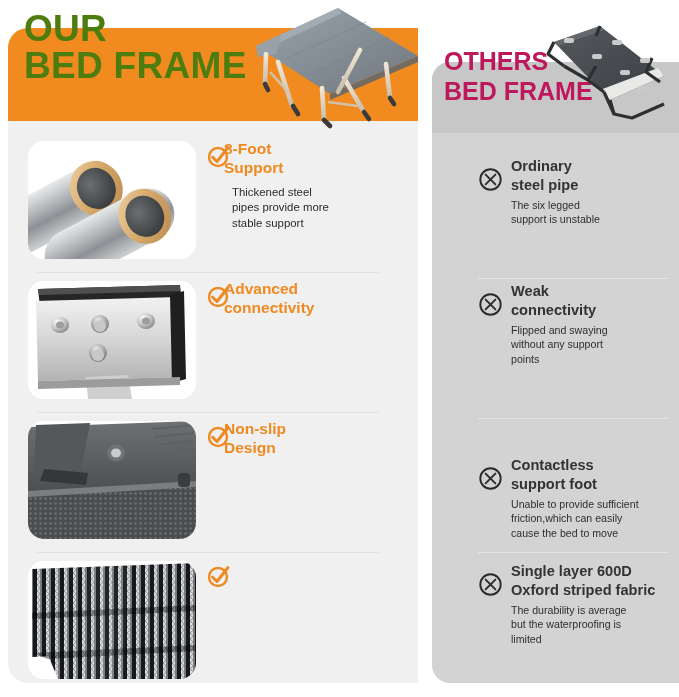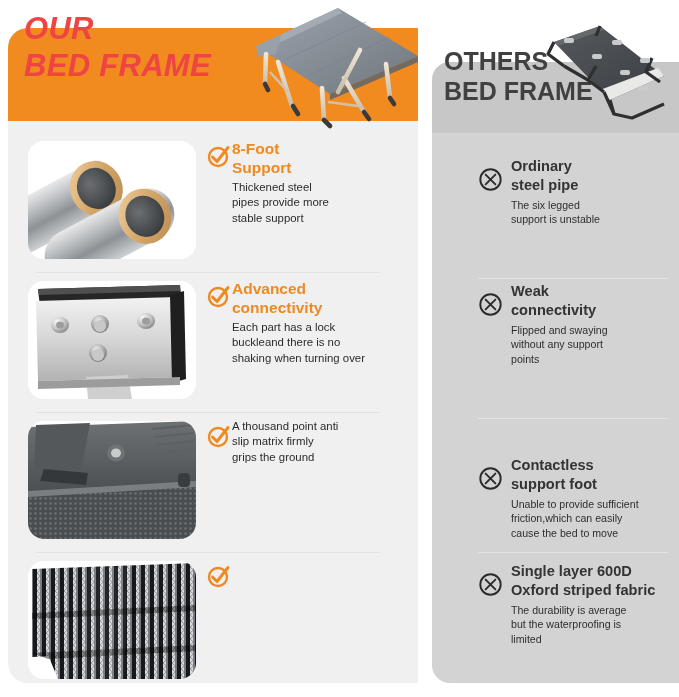--- a/index.html
+++ b/index.html
@@ -33,28 +33,27 @@
     width: 410px;
     height: 93px;
     background: #f18a1f;
     border-radius: 20px 0 0 0;
     z-index: 4;
   }
   .left-title {
     position: absolute;
     left: 24px;
     top: 10px;
-    color: #ef4444;
-    font-size: 31px;
+    color: #4d7c0f;
+    font-size: 37px;
     font-weight: bold;
     line-height: 37px;
     letter-spacing: 0.3px;
     white-space: pre-line;
     z-index: 6;
-    font-style: italic;
   }
 
   
   .right-panel {
     position: absolute;
     left: 432px;
     top: 62px;
     width: 247px;
     height: 621px;
     background: #d3d3d3;
@@ -67,21 +66,21 @@
     width: 247px;
     height: 71px;
     background: #c7c7c7;
     border-radius: 18px 0 0 0;
     z-index: 2;
   }
   .right-title {
     position: absolute;
     left: 444px;
     top: 46px;
-    color: #404040;
+    color: #be185d;
     font-size: 25px;
     font-weight: bold;
     line-height: 30px;
     white-space: pre-line;
     z-index: 5;
   }
 
   
   .hero-left {
     position: absolute;
@@ -112,21 +111,21 @@
     left: 0;
     top: 6px;
     width: 168px;
     height: 118px;
     border-radius: 16px;
     overflow: hidden;
     background: #ffffff;
   }
   .lrow .txt {
     position: absolute;
-    left: 204px;
+    left: 196px;
     top: 4px;
     width: 182px;
   }
   .check-icon {
     position: absolute;
     left: 178px;
     top: 8px;
     width: 26px;
     height: 26px;
   }
@@ -136,21 +135,21 @@
     font-weight: bold;
     line-height: 19px;
     margin: 0 0 3px 0;
     white-space: pre-line;
   }
   .ldesc {
     color: #2b2b2b;
     font-size: 11.4px;
     line-height: 15.4px;
     white-space: pre-line;
-    margin: 0;
+    margin: 8px;
   }
   .ldivider {
     position: absolute;
     left: 37px;
     width: 342px;
     height: 1px;
     background: #e2e2e2;
   }
 
   
@@ -391,23 +390,20 @@
   </div>
   <span class="check-icon">
     <svg viewBox="0 0 26 26" xmlns="http://www.w3.org/2000/svg">
       <circle cx="12" cy="14" r="9" fill="none" stroke="#ee8a22" stroke-width="2.4"></circle>
       <path d="M6.5 14 L11 18.5 L22 4.5" fill="none" stroke="#ee8a22" stroke-width="3" stroke-linecap="round" stroke-linejoin="round"></path>
     </svg>
   </span>
   <div class="txt">
     <p class="ltitle">Advanced
 connectivity</p>
-    <p class="ldesc">Each part has a lock
-buckleand there is no
-shaking when turning over</p>
   </div>
 </div>
 <div class="ldivider" style="top:412px"></div>
 
 <div class="lrow" style="top:415px">
   <div class="thumb">
     <svg class="art" viewBox="0 0 168 118" xmlns="http://www.w3.org/2000/svg">
       <defs>
         <linearGradient id="footTop" x1="0" y1="0" x2="0" y2="1">
           <stop offset="0" stop-color="#6e7174"></stop>
@@ -441,23 +437,22 @@
       <rect x="150" y="52" width="12" height="14" rx="4" fill="#3a3d3f"></rect>
     </svg>
   </div>
   <span class="check-icon">
     <svg viewBox="0 0 26 26" xmlns="http://www.w3.org/2000/svg">
       <circle cx="12" cy="14" r="9" fill="none" stroke="#ee8a22" stroke-width="2.4"></circle>
       <path d="M6.5 14 L11 18.5 L22 4.5" fill="none" stroke="#ee8a22" stroke-width="3" stroke-linecap="round" stroke-linejoin="round"></path>
     </svg>
   </span>
   <div class="txt">
-    <p class="ldesc">A thousand point anti
-slip matrix firmly
-grips the ground</p>
+    <p class="ltitle">Non-slip
+Design</p>
   </div>
 </div>
 <div class="ldivider" style="top:552px"></div>
 
 <div class="lrow" style="top:555px">
   <div class="thumb">
     <svg class="art" viewBox="0 0 168 118" xmlns="http://www.w3.org/2000/svg">
       <defs>
         <pattern id="weave" width="9" height="6" patternUnits="userSpaceOnUse">
           <rect width="9" height="6" fill="#16181c"></rect>

